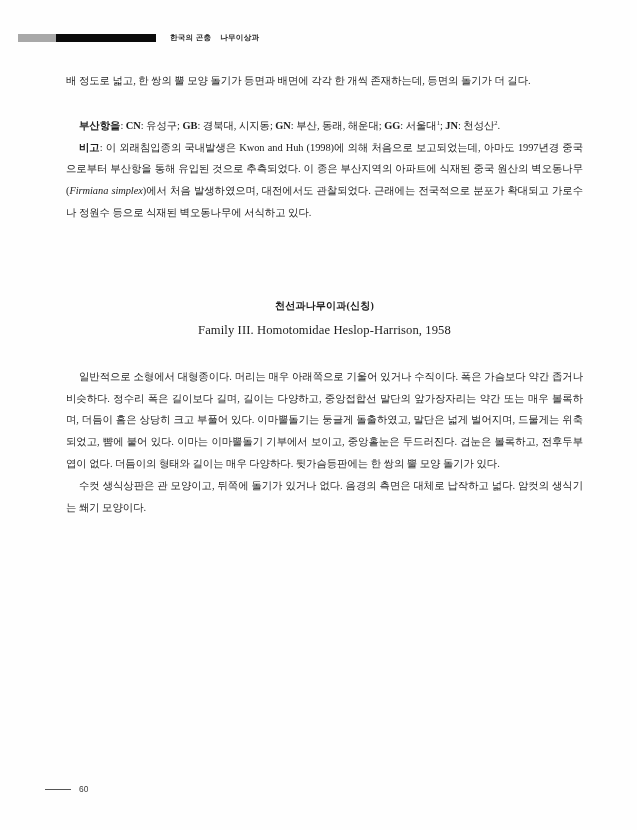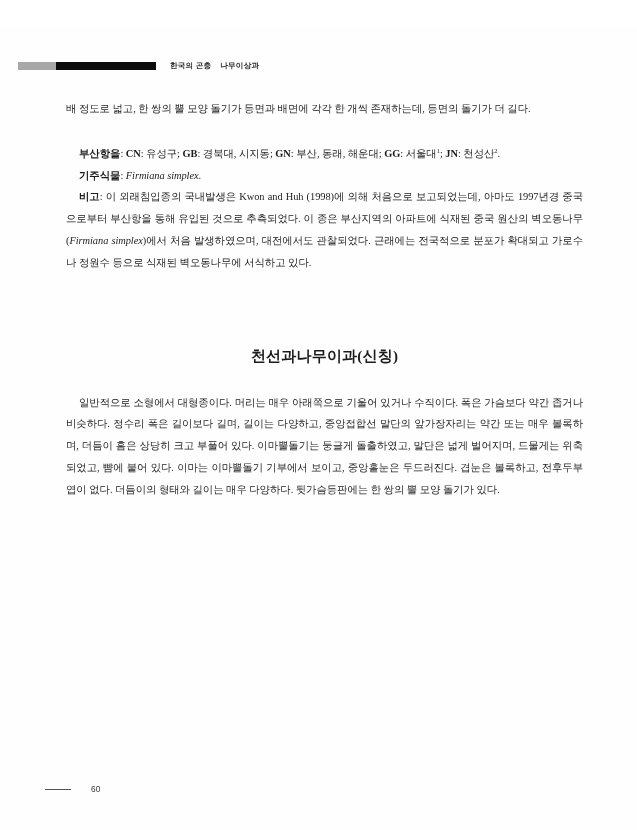--- a/index.html
+++ b/index.html
@@ -13,21 +13,20 @@
     position: relative;
     font-family: "Liberation Serif", "DejaVu Serif", serif;
     color: #1c1c1c;
     overflow: hidden;
   }
 
   .page {
     position: absolute;
     inset: 0;
     background: #fefefe;
-    margin-top: 28px;
   }
 
   
   .running-header {
     position: absolute;
     top: 31px;
     left: 18px;
     right: 18px;
     height: 14px;
     display: flex;
@@ -92,39 +91,39 @@
     line-height: 0;
   }
 
   
   .family-block {
     margin-top: 70px;
     margin-bottom: 24px;
     text-align: center;
   }
   .family-ko {
-    font-size: 15px;
+    font-size: 10px;
     font-weight: bold;
     line-height: 24px;
     letter-spacing: .2px;
   }
   .family-en {
     font-size: 12.6px;
     line-height: 24px;
     letter-spacing: .1px;
   }
 
   
   .footer {
     position: absolute;
     left: 45px;
     bottom: 36px;
     display: flex;
     align-items: center;
-    gap: 20px;
+    gap: 8px;
   }
   .footer-rule {
     width: 26px;
     height: 1px;
     background: #555;
   }
   .footer-page {
     font-size: 8.4px;
     color: #3a3a3a;
     font-family: "Liberation Sans", "DejaVu Sans", sans-serif;
@@ -151,32 +150,33 @@
 
 
     <div class="gap-sm"></div>
 
 
     <div class="gap-md"></div>
 
     <p class="indent"><b>부산항을</b>: <b>CN</b><span>: 유성구; </span><b>GB</b><span>: 경북대, 시지동; </span><b>GN</b><span>: 부산, 동래, 해운대; </span><b>GG</b><span>: 서울대</span><sup>1</sup>; <b>JN</b><span>: 천성산</span><sup>2</sup><span>.</span></p>
 
 
-    <p class="indent"><b>기주식물</b><span>: </span><i>Firmiana simplex</i><span>.</span></p>
 
     <p class="indent"><b>비고</b><span>: 이 외래침입종의 국내발생은 Kwon and Huh (1998)에 의해 처음으로 보고되었는데, 아마도 1997년경 중국으로부터 부산항을 통해 유입된 것으로 추측되었다. 이 종은 부산지역의 아파트에 식재된 중국 원산의 벽오동나무(</span><i>Firmiana simplex</i><span>)에서 처음 발생하였으며, 대전에서도 관찰되었다. 근래에는 전국적으로 분포가 확대되고 가로수나 정원수 등으로 식재된 벽오동나무에 서식하고 있다.</span></p>
 
     <div class="family-block">
       <div class="family-ko">천선과나무이과(신칭)</div>
+      <div class="family-en">Family III. Homotomidae Heslop-Harrison, 1958</div>
     </div>
 
     <p class="indent"><span>일반적으로 소형에서 대형종이다. 머리는 매우 아래쪽으로 기울어 있거나 수직이다. 폭은 가슴보다 약간 좁거나 비슷하다. 정수리 폭은 길이보다 길며, 길이는 다양하고, 중앙접합선 말단의 앞가장자리는 약간 또는 매우 볼록하며, 더듬이 홈은 상당히 크고 부풀어 있다. 이마뿔돌기는 둥글게 돌출하였고, 말단은 넓게 벌어지며, 드물게는 위축되었고, 뺨에 붙어 있다. 이마는 이마뿔돌기 기부에서 보이고, 중앙홑눈은 두드러진다. 겹눈은 볼록하고, 전후두부엽이 없다. 더듬이의 형태와 길이는 매우 다양하다. 뒷가슴등판에는 한 쌍의 뿔 모양 돌기가 있다.</span></p>
 
 
 
+    <p class="indent"><span>수컷 생식상판은 관 모양이고, 뒤쪽에 돌기가 있거나 없다. 음경의 측면은 대체로 납작하고 넓다. 암컷의 생식기는 쐐기 모양이다.</span></p>
 
   </div>
 
   <div class="footer">
     <span class="footer-rule"></span>
     <span class="footer-page">60</span>
   </div>
 
 </div>
 

